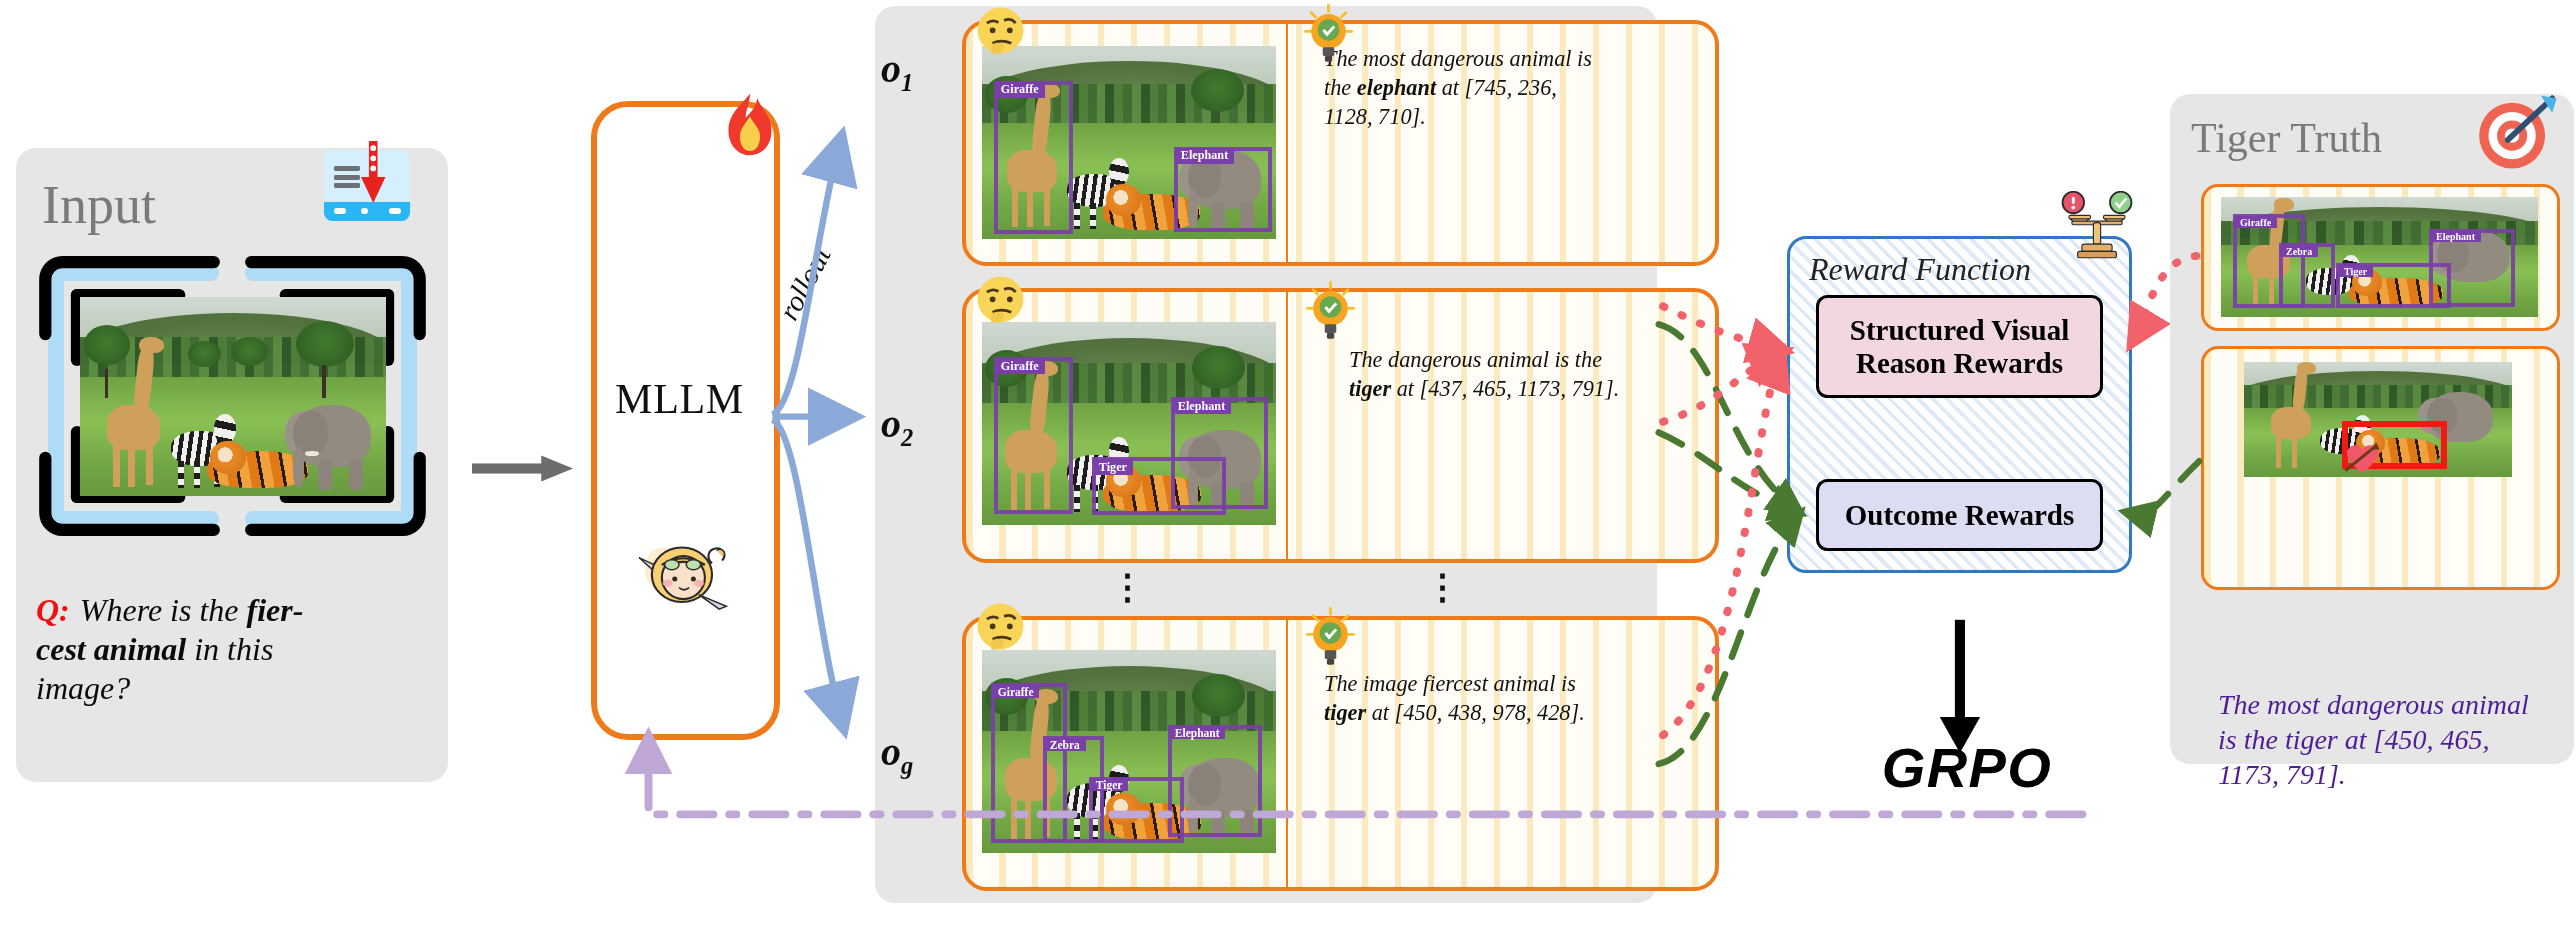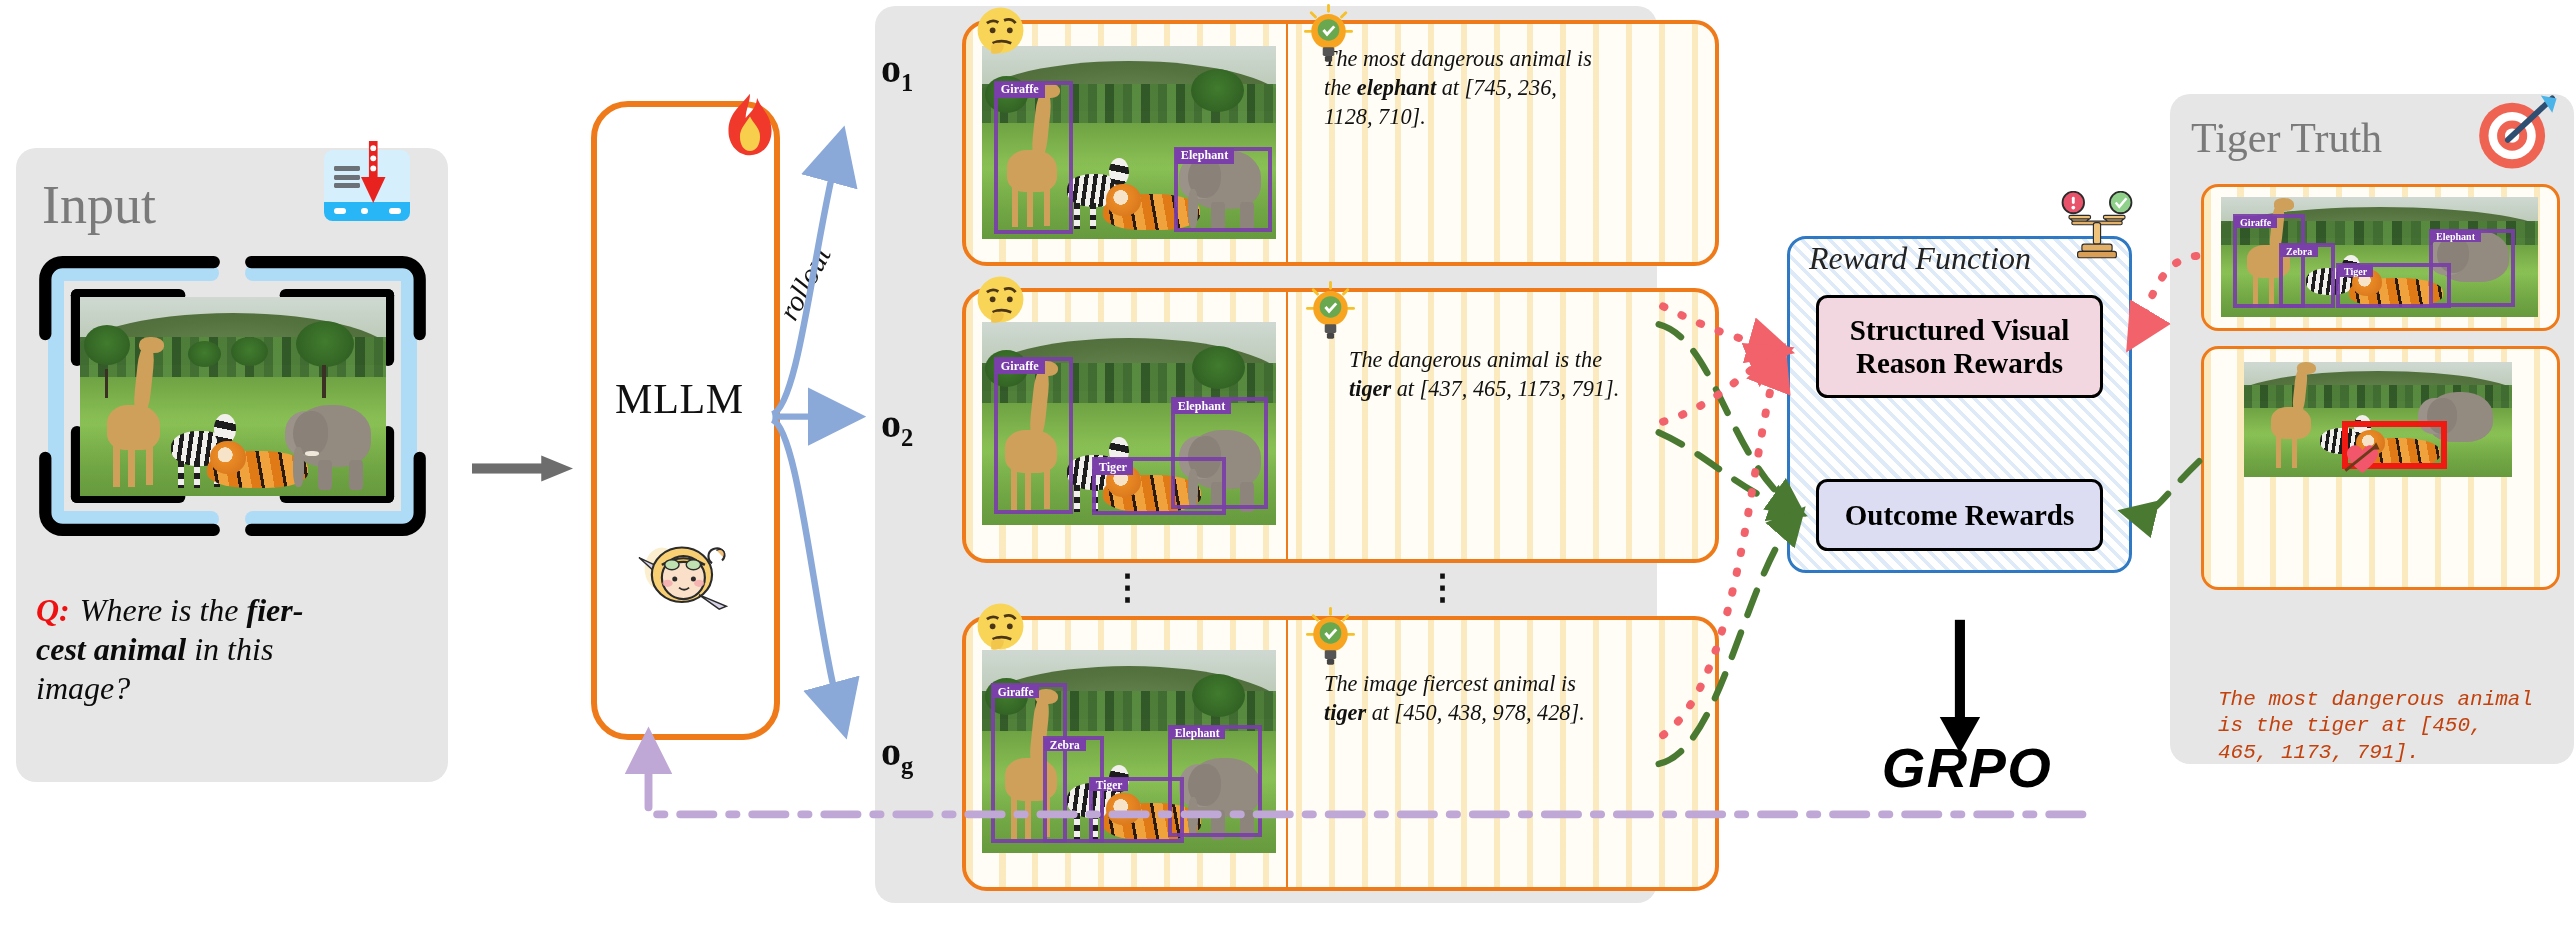--- a/index.html
+++ b/index.html
@@ -91,52 +91,52 @@
   #rollout-label{left:772px;top:310px;font-size:29px;font-style:italic;
         transform:rotate(-62deg);transform-origin:left top;color:#111;}
 
   
   #rollout-panel{left:875px;top:5.8px;width:782px;height:897px;}
   .rollout-card{position:absolute;left:14.4px;width:749px;
         border:4.3px solid #ef7a1a;border-radius:24.5px;background:#fffdf5;overflow:hidden;}
   .stripes{position:absolute;left:0;top:0;width:100%;height:100%;
         background:repeating-linear-gradient(90deg,rgba(246,206,110,.40) 0 6.5px,rgba(255,255,255,0) 6.5px 33px);}
   .card-split{position:absolute;top:0;width:2.2px;height:100%;background:#ef7a1a;}
-  .o-label{position:absolute;font-size:40px;font-weight:700;color:#0d0d0d;}
+  .o-label{position:absolute;font-size:40px;font-weight:700;font-style:italic;color:#0d0d0d;}
   .o-sub{font-size:24.5px;}
   .ans-text{position:absolute;font-family:"Liberation Serif",serif;font-style:italic;
         font-size:22.3px;line-height:1.3;color:#111;}
   .ans-text b{font-weight:700;}
   .think-emoji{position:absolute;width:53px;height:53px;z-index:8;}
   .bulb-emoji{position:absolute;width:49px;height:62px;z-index:8;}
   .vdots{position:absolute;width:10px;text-align:center;font-size:35px;line-height:.42;color:#111;font-weight:700;}
 
   
   #reward-box{left:1787px;top:236px;width:339px;height:331px;
         border:3.6px solid #2f79c4;border-radius:19px;
         background:
           repeating-linear-gradient(45deg,rgba(160,195,235,.35) 0 3.6px,rgba(255,255,255,0) 3.6px 10px),
           #ffffff;}
-  #reward-title{left:1809px;top:240px;font-size:32px;font-style:italic;color:#232323;}
+  #reward-title{left:1809px;top:251px;font-size:32px;font-style:italic;color:#232323;}
   .reward-chip{position:absolute;border:3.6px solid #000;border-radius:11.5px;
         display:flex;align-items:center;justify-content:center;text-align:center;
         font-family:"Liberation Serif",serif;font-weight:700;color:#000;line-height:1.12;}
   #chip-svrr{left:1816px;top:295px;width:281px;height:97px;background:#f2d6e0;font-size:29px;}
   #chip-outcome{left:1816px;top:479px;width:281px;height:66px;background:#dcdcf2;font-size:29px;}
   #scales{left:2050px;top:191px;width:94px;height:79px;}
 
   
   #gt-panel{left:2170px;top:94px;width:404px;height:670px;}
   #gt-title{left:2191px;top:114px;font-size:42px;}
   #gt-target{left:2472px;top:94px;width:86px;height:79px;}
   .gt-card{position:absolute;border:3.6px solid #ef7a1a;border-radius:17.3px;background:#fffdf5;overflow:hidden;}
   #gt-card1{left:2201px;top:184px;width:353px;height:141px;}
   #gt-card2{left:2201px;top:346px;width:353px;height:238px;}
   #gt-caption{position:absolute;left:2218px;top:687px;width:324px;
-        font-family:Liberation Mono, monospace;font-style:italic;font-size:21px;line-height:1.25;color:#c2410c;z-index:4;}
+        font-family:Liberation Serif, serif;font-style:italic;font-size:28px;line-height:1.25;color:#4c1d95;z-index:4;}
 
   
   #grpo{left:1830px;top:735px;width:274px;text-align:center;
         font-size:56px;font-style:italic;font-weight:700;color:#000;
         font-family:"Liberation Sans",sans-serif;letter-spacing:1.4px;}
 
   svg.overlay{position:absolute;left:0;top:0;width:2576px;height:937px;pointer-events:none;}
 </style>
 </head>
 <body>

